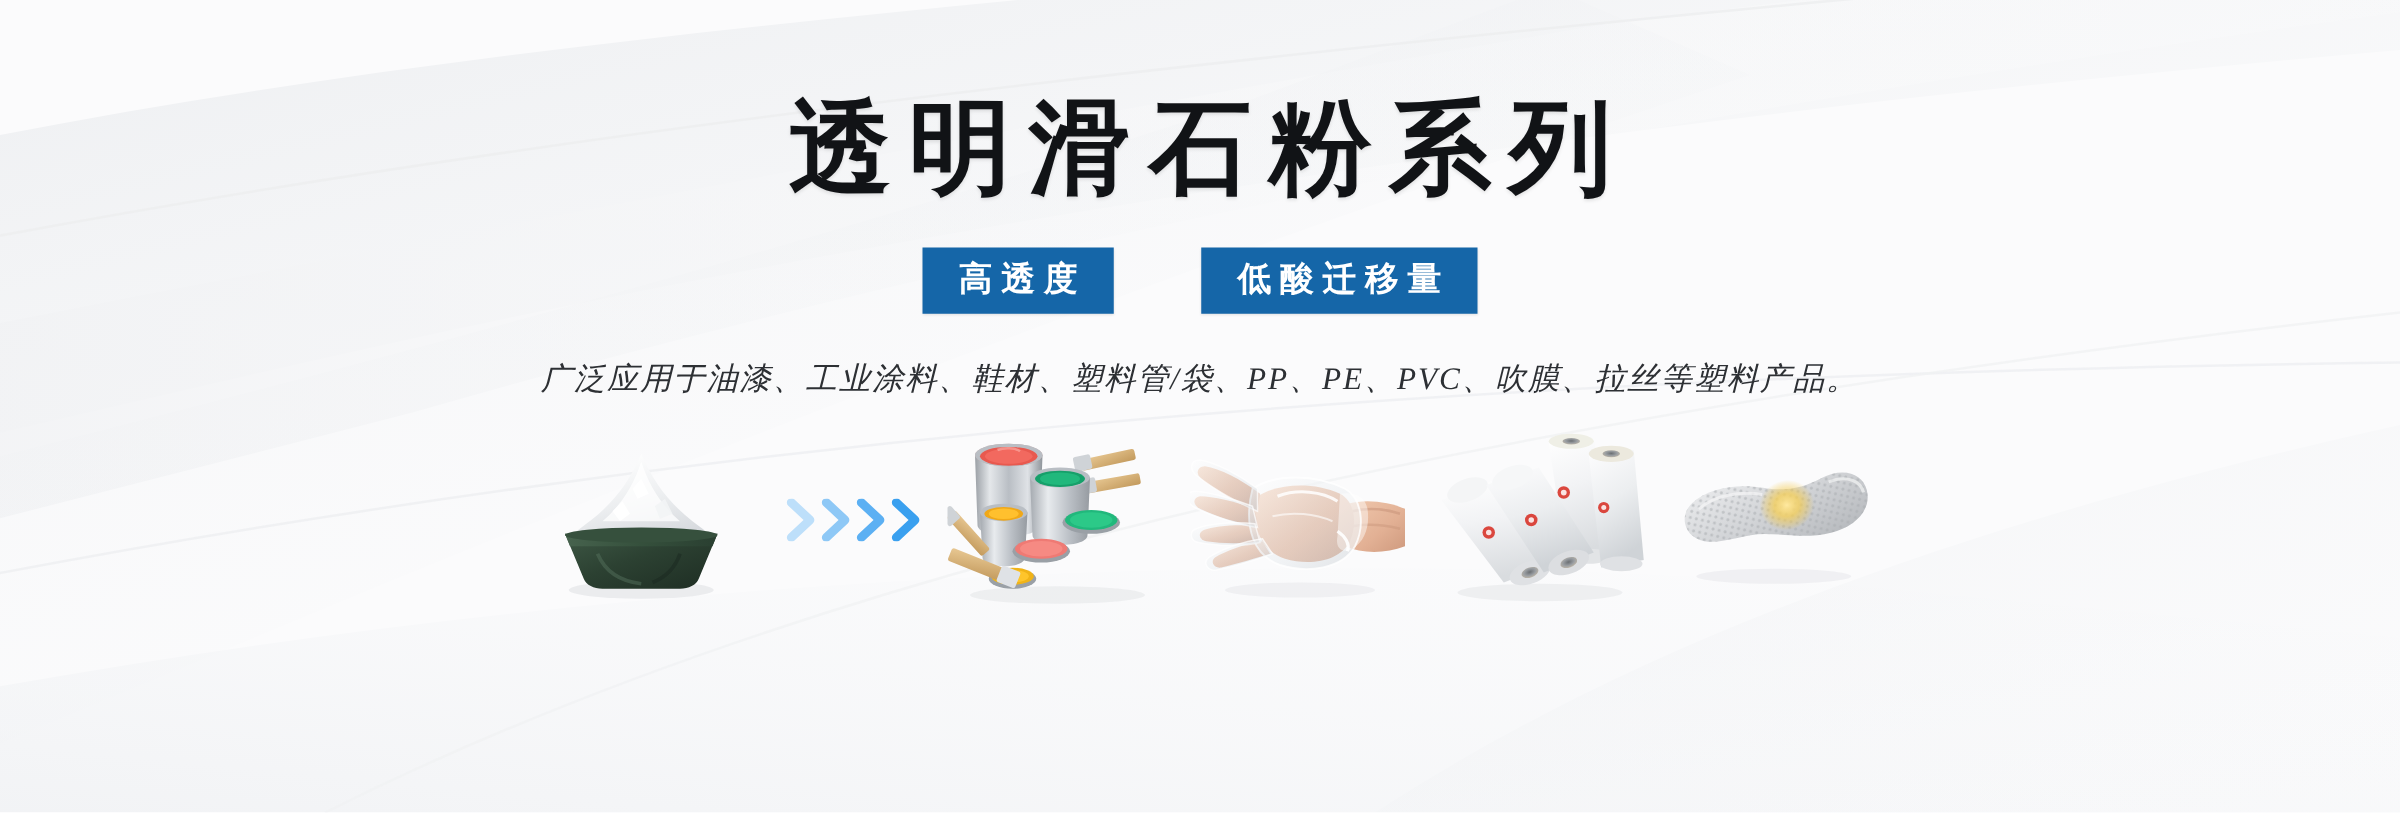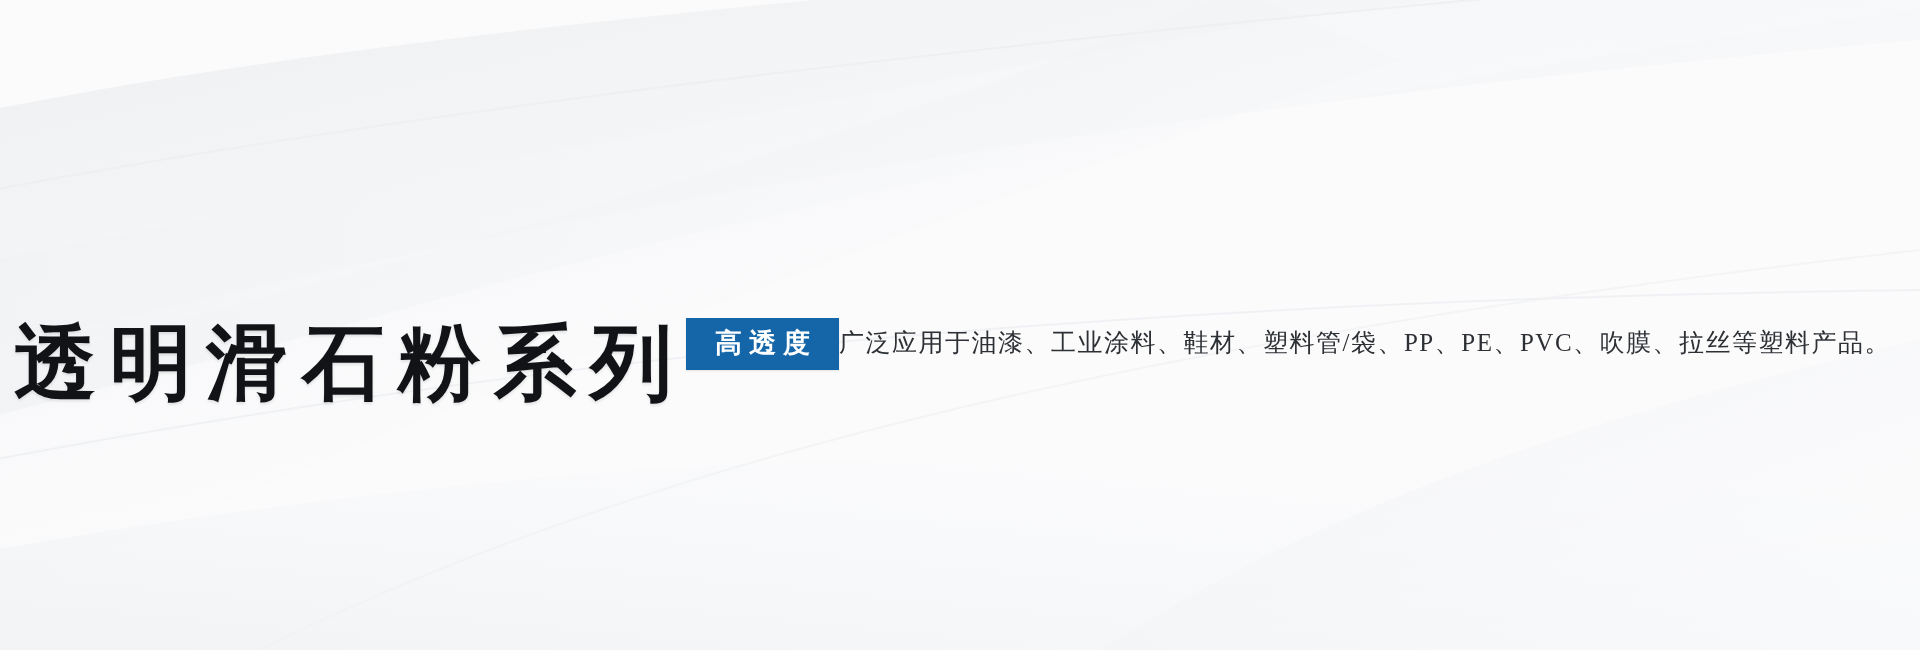--- a/index.html
+++ b/index.html
@@ -28,20 +28,21 @@
     pointer-events: none;
   }
 
   
   .content {
     position: relative;
     z-index: 5;
     width: 100%;
     height: 100%;
     display: flex;
+    flex-direction: column;
     align-items: center;
   }
 
   .title {
     margin-top: 78px;
     font-family: "Liberation Serif", serif;
     font-weight: 700;
     font-size: 82px;
     letter-spacing: 14px;
     color: #111316;
@@ -71,20 +72,21 @@
     box-shadow: 0 1px 2px rgba(0,0,0,0.10);
   }
 
   .subtitle {
     margin-top: 35px;
     font-family: "Liberation Serif", serif;
     font-size: 25px;
     letter-spacing: 1.5px;
     color: #2d3034;
     white-space: nowrap;
+    font-style: italic;
   }
 
   
   .products {
     margin-top: 22px;
     width: 1120px;
     height: 150px;
     display: flex;
     align-items: center;
     justify-content: space-between;
@@ -153,20 +155,21 @@
     <path d="M -60,470 C 500,360 1100,300 1920,290" stroke="#eeeff1" stroke-width="2" fill="none" opacity="0.8"></path>
     <path d="M 260,650 C 620,470 1120,340 1920,250" stroke="#f0f1f3" stroke-width="2" fill="none" opacity="0.75"></path>
   </svg>
 
   <div class="content">
 
     <div class="title">透明滑石粉系列</div>
 
     <div class="badges">
       <div class="badge">高透度</div>
+      <div class="badge">低酸迁移量</div>
     </div>
 
     <div class="subtitle">广泛应用于油漆、工业涂料、鞋材、塑料管/袋、PP、PE、PVC、吹膜、拉丝等塑料产品。</div>
 
     <div class="products">
 
       <div class="product p-powder">
         <svg width="190" height="130" viewBox="0 0 190 130">
           <defs>
             <linearGradient id="powderG" x1="0.3" y1="0" x2="0.7" y2="1">

